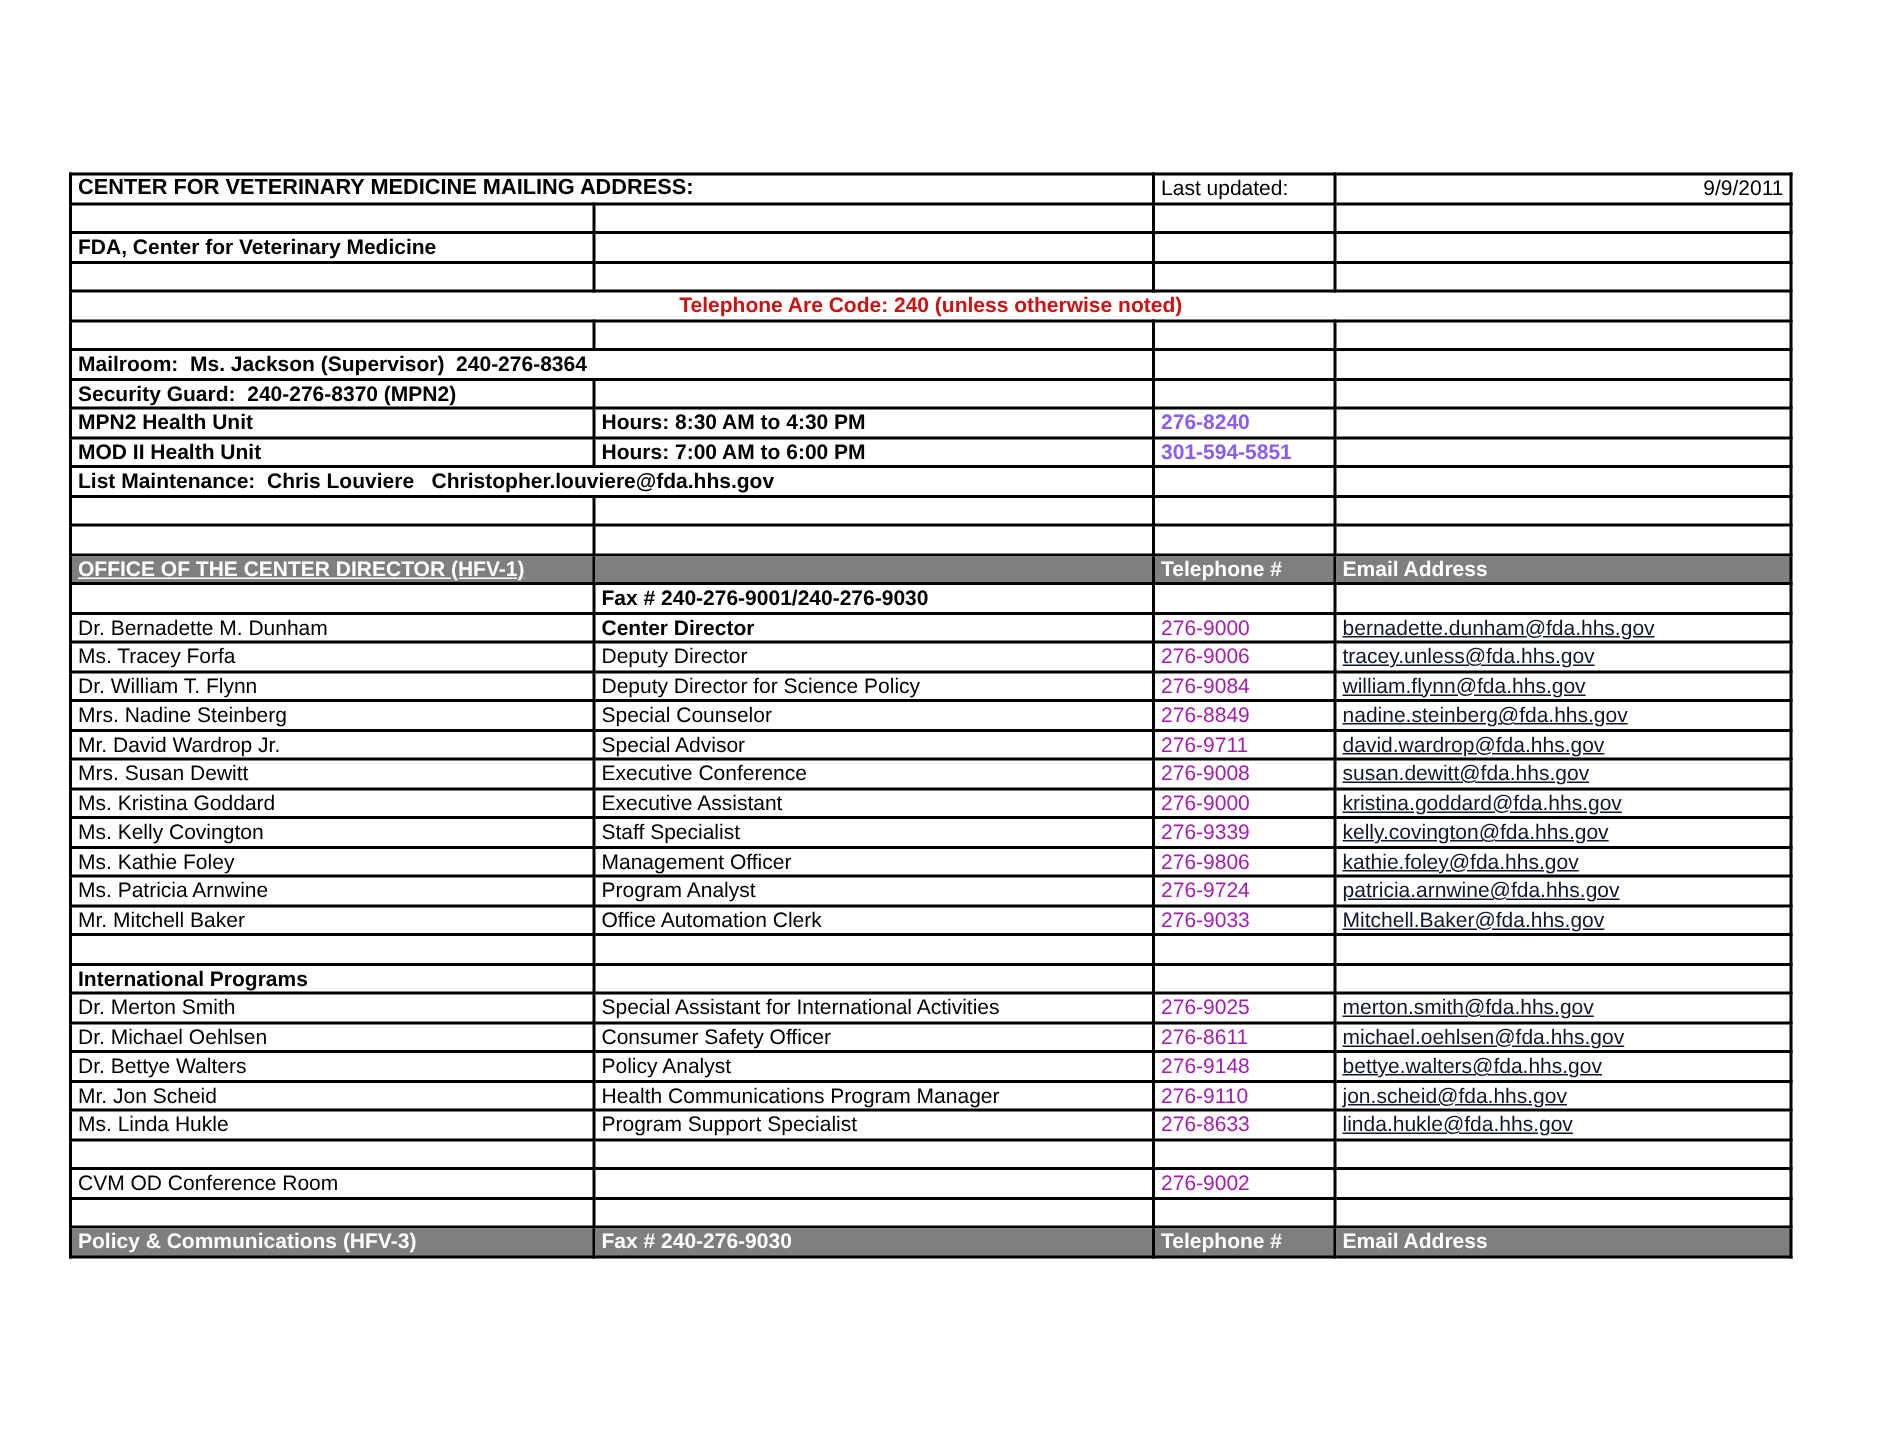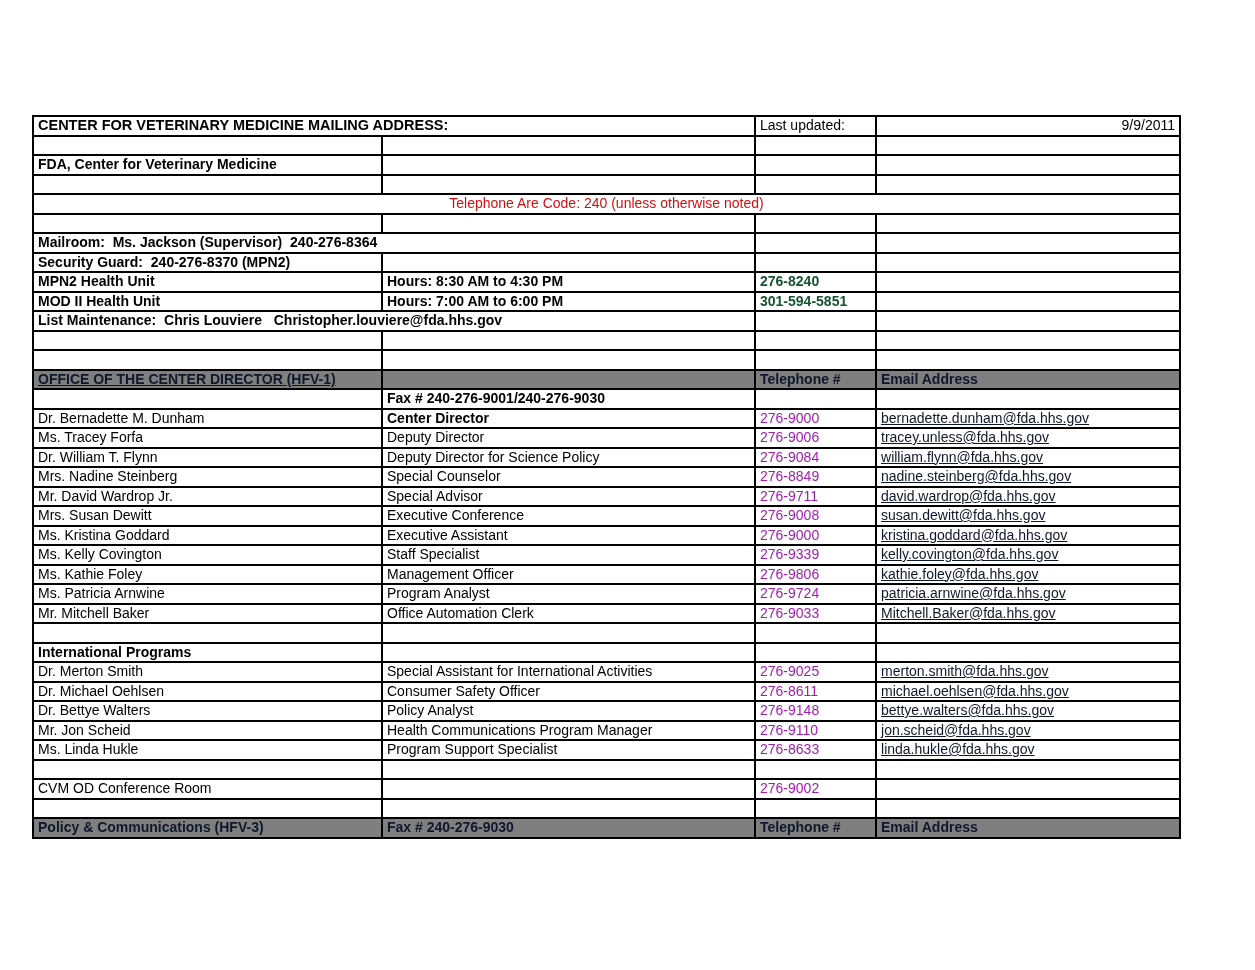--- a/index.html
+++ b/index.html
@@ -4,43 +4,43 @@
 <style>
   html,body { margin:0; padding:0; }
   body {
     width:1255px; height:970px;
     background:#ffffff;
     font-family:"Liberation Sans", sans-serif;
     position:relative;
   }
   .page { position:absolute; inset:0; background:#ffffff; }
   table.sheet {
-    position:absolute; left:32px; top:115px;
+    position:absolute; left:46px; top:115px;
     width:1147px;
     border-collapse:collapse;
     table-layout:fixed;
   }
   td {
     border:2px solid #000000;
     height:17.5px;
     line-height:17.5px;
     padding:0 4px;
     font-size:14px;
     color:#000000;
     overflow:hidden;
     white-space:pre;
     vertical-align:middle;
   }
   td.b     { font-weight:bold; }
   td.title { font-weight:bold; font-size:14.5px; }
-  td.red   { color:#cc1111; font-weight:normal; text-align:center; }
-  td.sec   { background:#7f7f7f; color:#0f172a; font-weight:bold; }
+  td.red   { color:#cc1111; font-weight:bold; text-align:center; }
+  td.sec   { background:#7f7f7f; color:#ffffff; font-weight:bold; }
   td.sec.u { text-decoration:underline; }
   td.phone { color:#a21caf; }
-  td.phoneb{ color:#14532d; font-weight:bold; }
+  td.phoneb{ color:#8b5cf6; font-weight:bold; }
   td.link  { color:#0f172a; text-decoration:underline;margin-left:47px; }
 </style>
 </head>
 <body>
 
 <div class="page">
   <table class="sheet">
     <colgroup>
         <col style="width: 349px;">
         <col style="width: 373px;">

